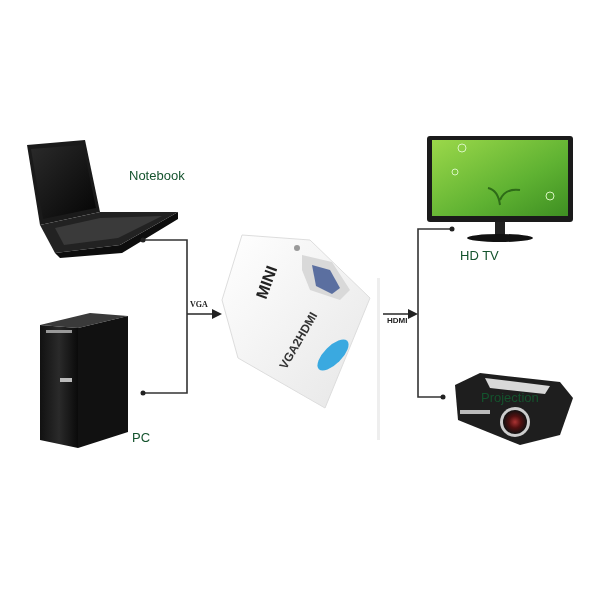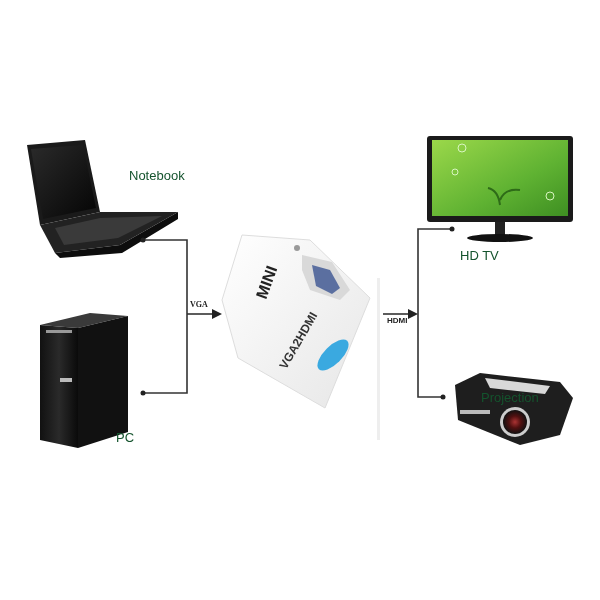--- a/index.html
+++ b/index.html
@@ -96,17 +96,17 @@
   <g stroke="#333" stroke-width="1.6" fill="none">
     <polyline points="452,229 418,229 418,397 443,397"></polyline>
     <line x1="383" y1="314" x2="410" y2="314"></line>
   </g>
   <circle cx="452" cy="229" r="2.5" fill="#222"></circle>
   <circle cx="443" cy="397" r="2.5" fill="#222"></circle>
   <polygon points="408,309 418,314 408,319" fill="#222"></polygon>
 </svg>
 
 <div class="label" style="left:129px;top:168px;">Notebook</div>
-<div class="label" style="left:116px;top:430px;">PC</div>
+<div class="label" style="left:132px;top:430px;">PC</div>
 <div class="small-label" style="left:190px;top:300px;font-family:Liberation Serif, serif;">VGA</div>
 <div class="small-label" style="left:387px;top:316px;">HDMI</div>
 <div class="label" style="left:460px;top:248px;">HD TV</div>
 <div class="label" style="left:481px;top:349px;margin-top:41px;">Projection</div>
 
 </body></html>

